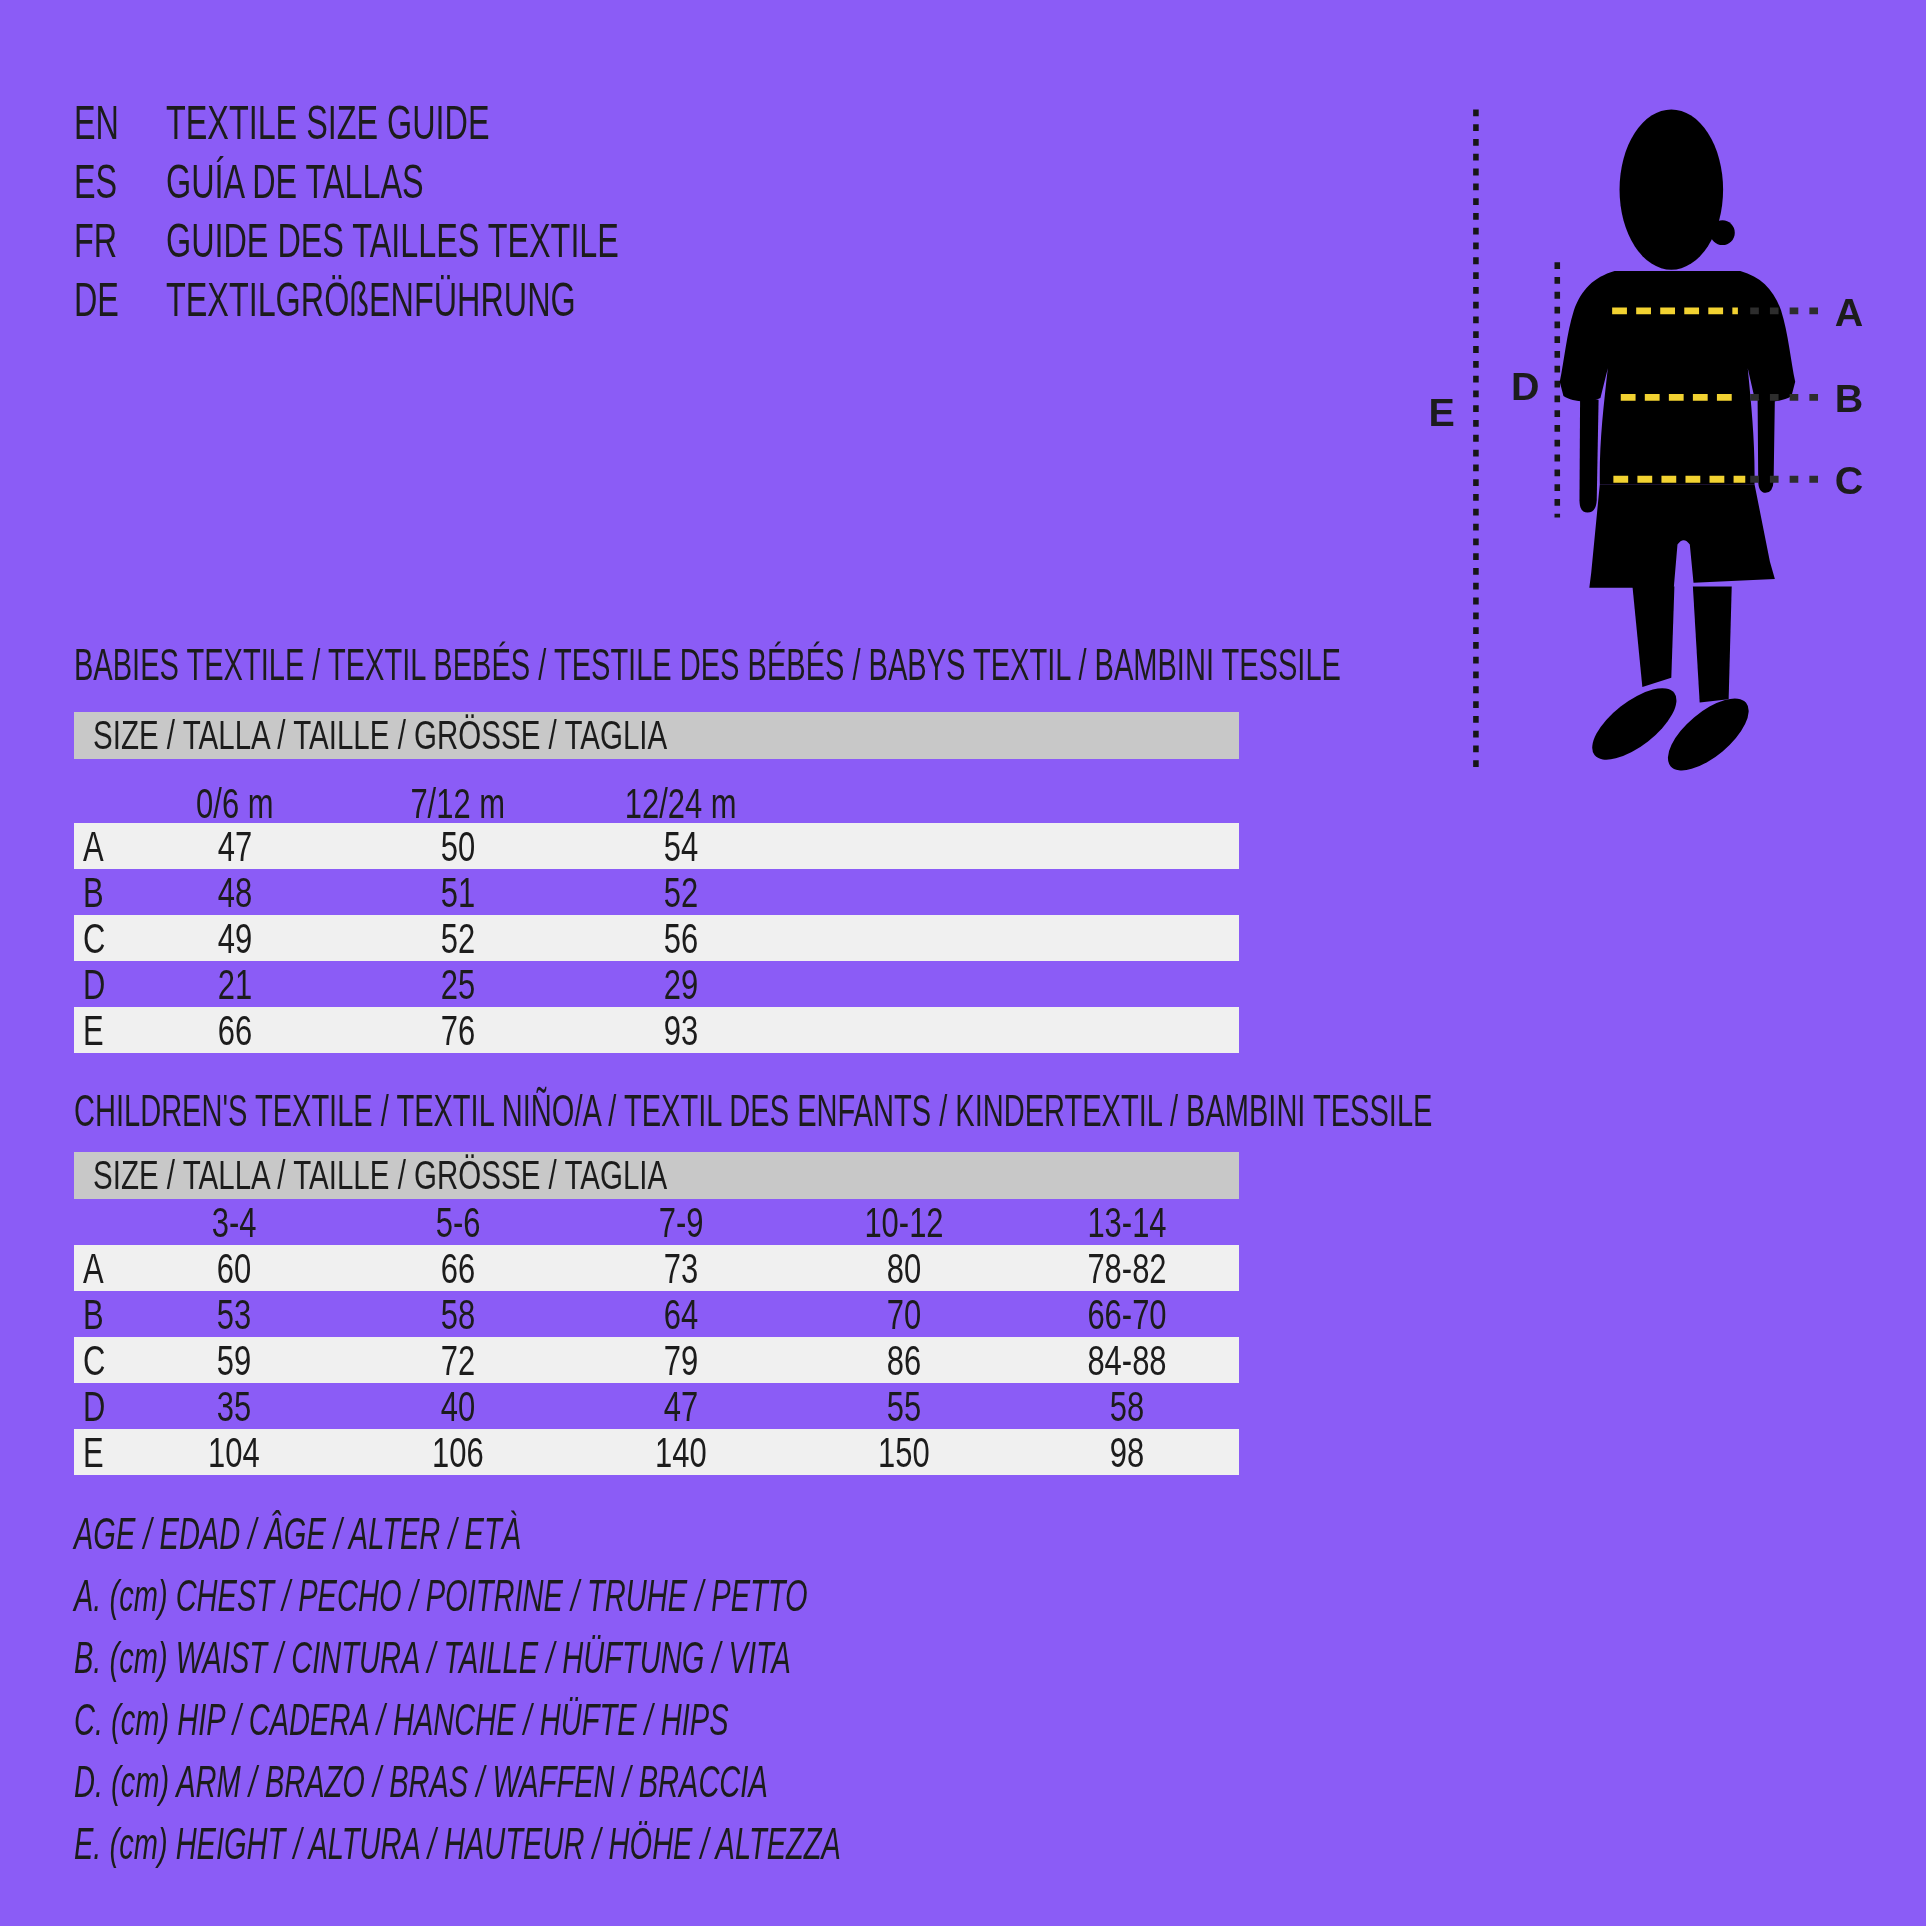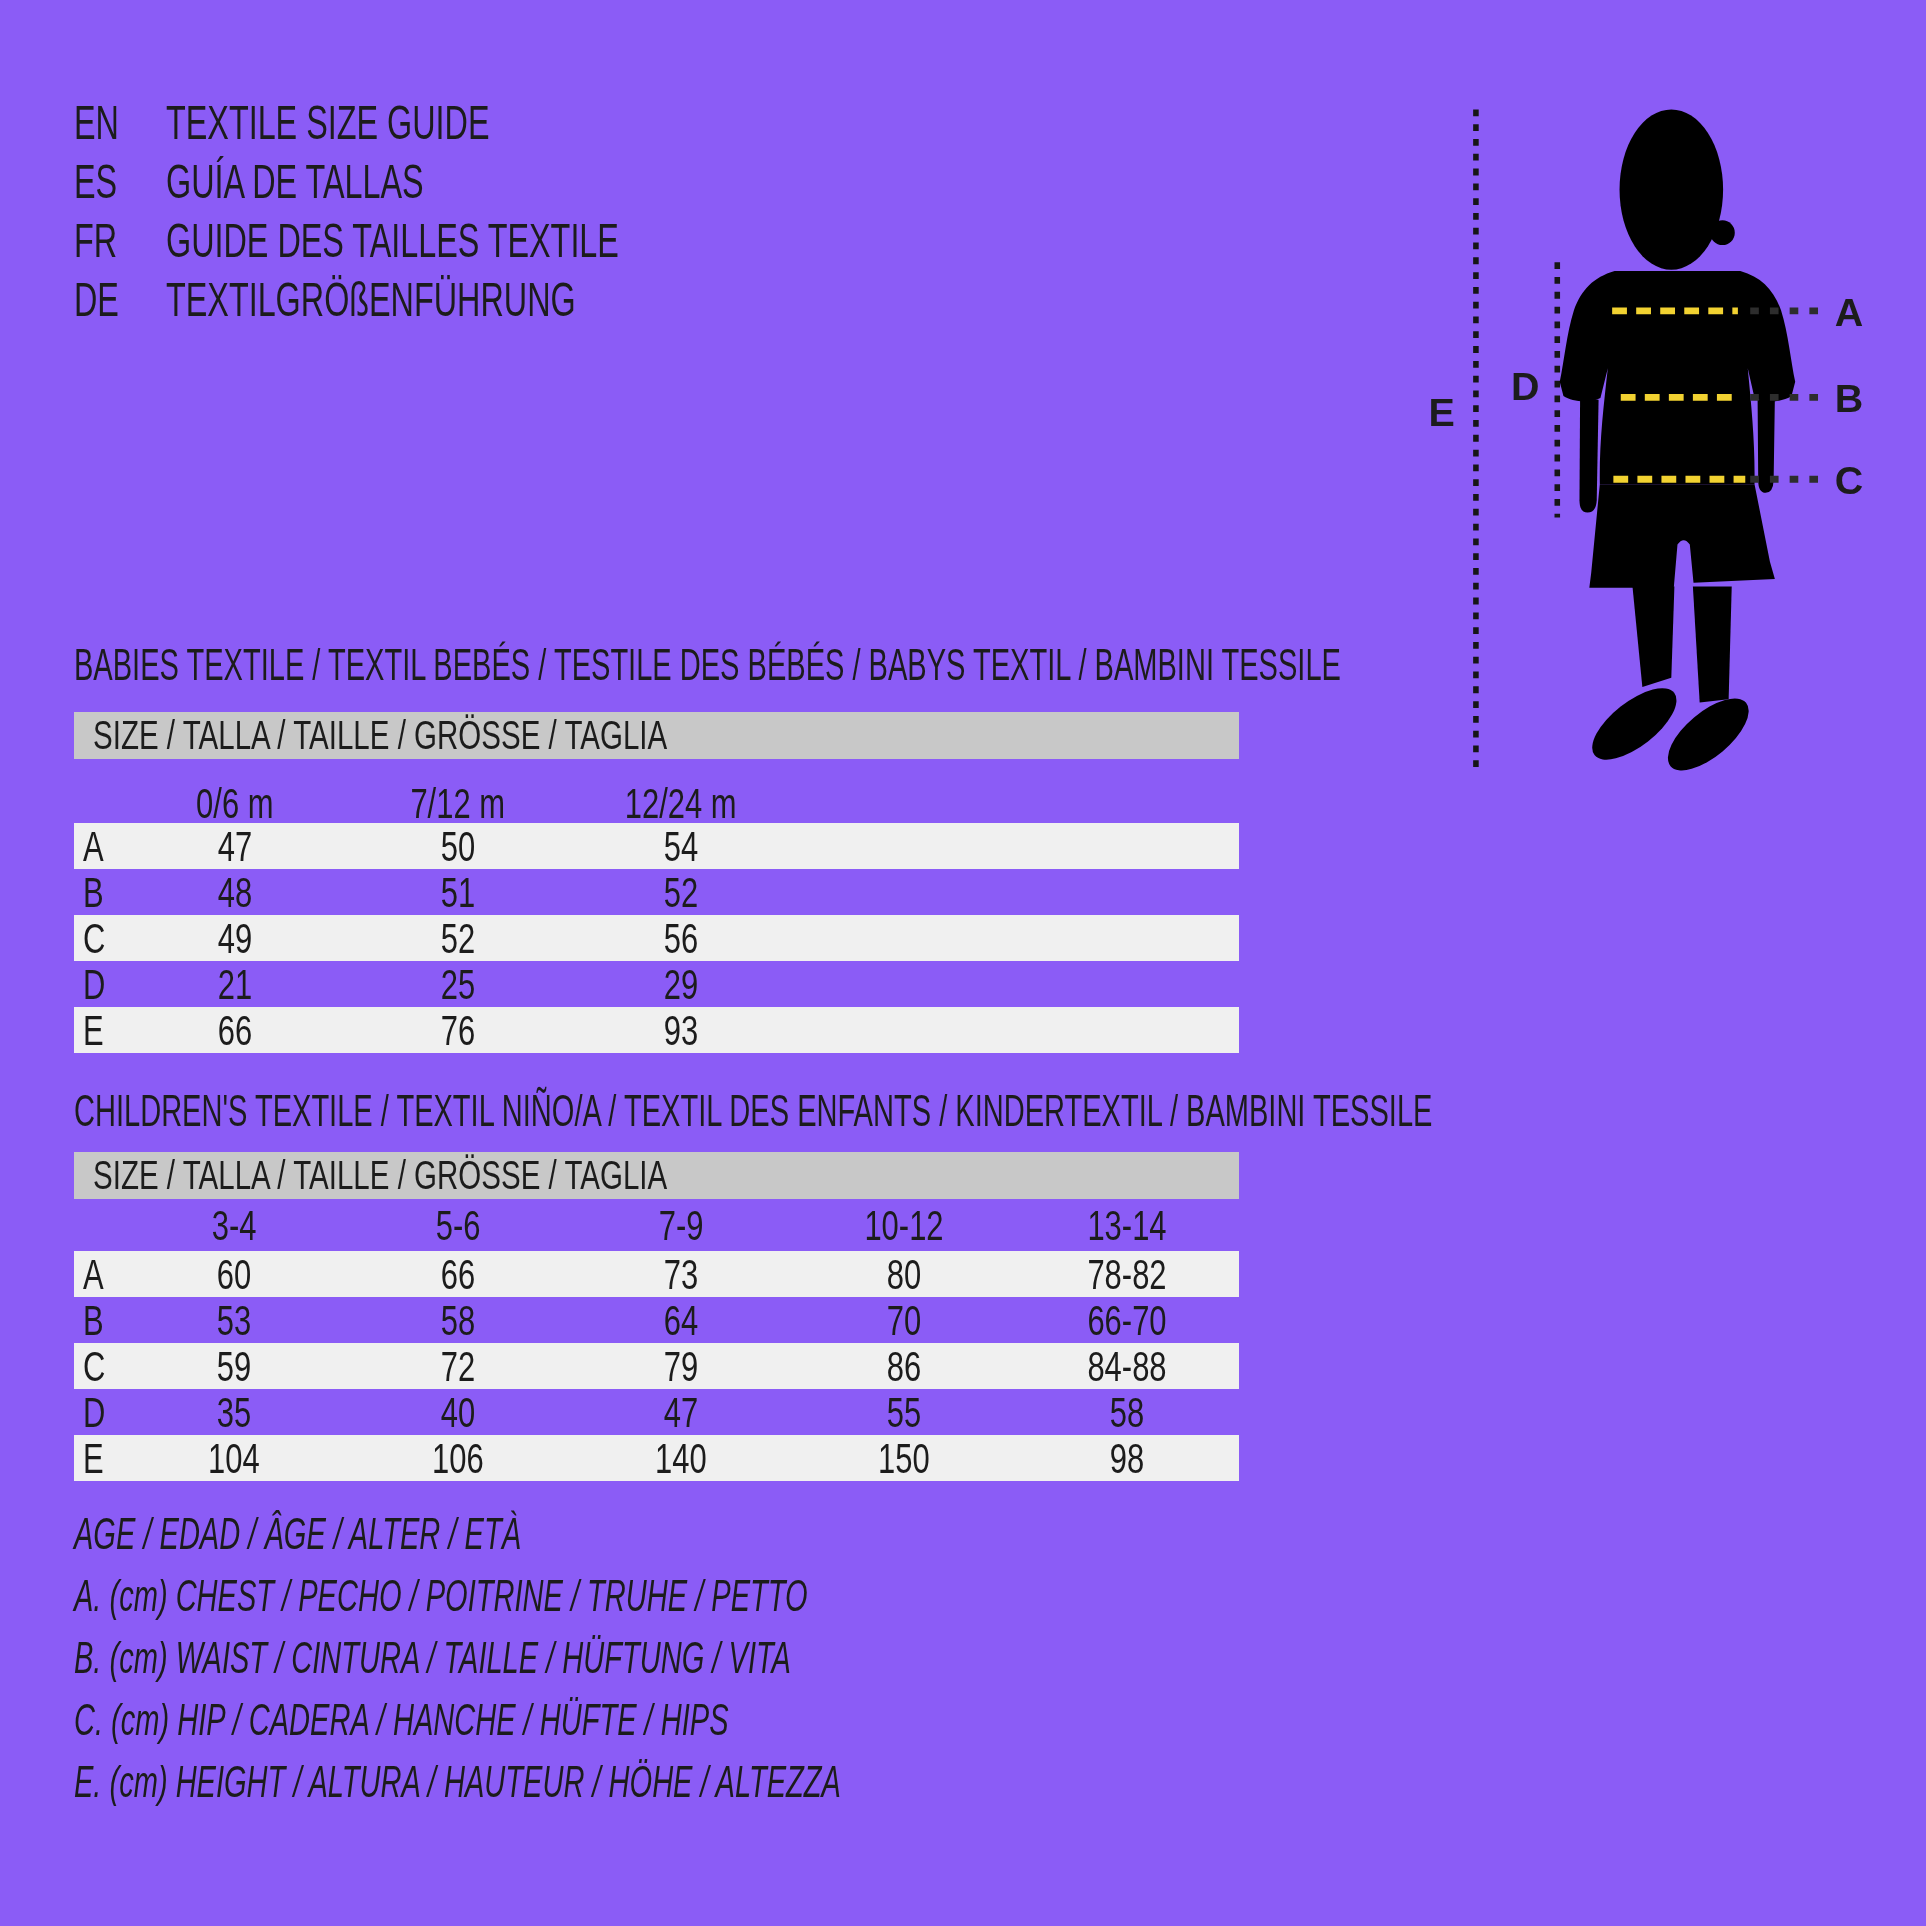--- a/index.html
+++ b/index.html
@@ -27,21 +27,21 @@
     display:flex;align-items:center;padding-left:19px;box-sizing:border-box;font-size:41px;
   }
   .sizebar.babies{top:712px;}
   .sizebar.children{top:1152px;}
   
   .table{position:absolute;left:74px;width:1165px;font-size:43px;}
   .table.babies{top:759px;}
   .table.children{top:1199px;}
   .trow{display:flex;align-items:center;height:46px;}
   .trow.thead-b{height:39px;margin-top:25px;}
-  .trow.thead-c{height:52px;}
+  .trow.thead-c{height:46px;}
   .trow.shade{background:#f0f0f0;}
   .tlabel{width:49px;padding-left:8.6px;box-sizing:border-box;display:flex;align-items:center;}
   .cell-b{width:223px;display:flex;justify-content:center;align-items:center;}
   .cell-c{width:225px;display:flex;justify-content:center;align-items:center;}
   
   .legend{position:absolute;left:74px;top:1503px;font-size:44px;}
   .legend-line{height:62px;display:flex;align-items:center;font-style:italic;}
   
   .diagram{position:absolute;left:1405px;top:86px;width:524px;height:715px;}
   .diagram text{font-family:"Liberation Sans",sans-serif;font-weight:bold;font-size:64px;fill:#1c1c1c;}
@@ -334,18 +334,21 @@
     <div class="legend-line">
         <span class="cx66">A. (cm) CHEST / PECHO / POITRINE / TRUHE / PETTO</span>
       </div>
     <div class="legend-line">
         <span class="cx66">B. (cm) WAIST / CINTURA / TAILLE / HÜFTUNG / VITA</span>
       </div>
     <div class="legend-line">
         <span class="cx66">C. (cm) HIP / CADERA / HANCHE / HÜFTE / HIPS</span>
       </div>
     <div class="legend-line">
+        <span class="cx66">D. (cm) ARM / BRAZO / BRAS / WAFFEN / BRACCIA</span>
+      </div>
+    <div class="legend-line">
         <span class="cx66">E. (cm) HEIGHT / ALTURA / HAUTEUR / HÖHE / ALTEZZA</span>
       </div>
   </div>
 
 </div>
 
 
 </body></html>

